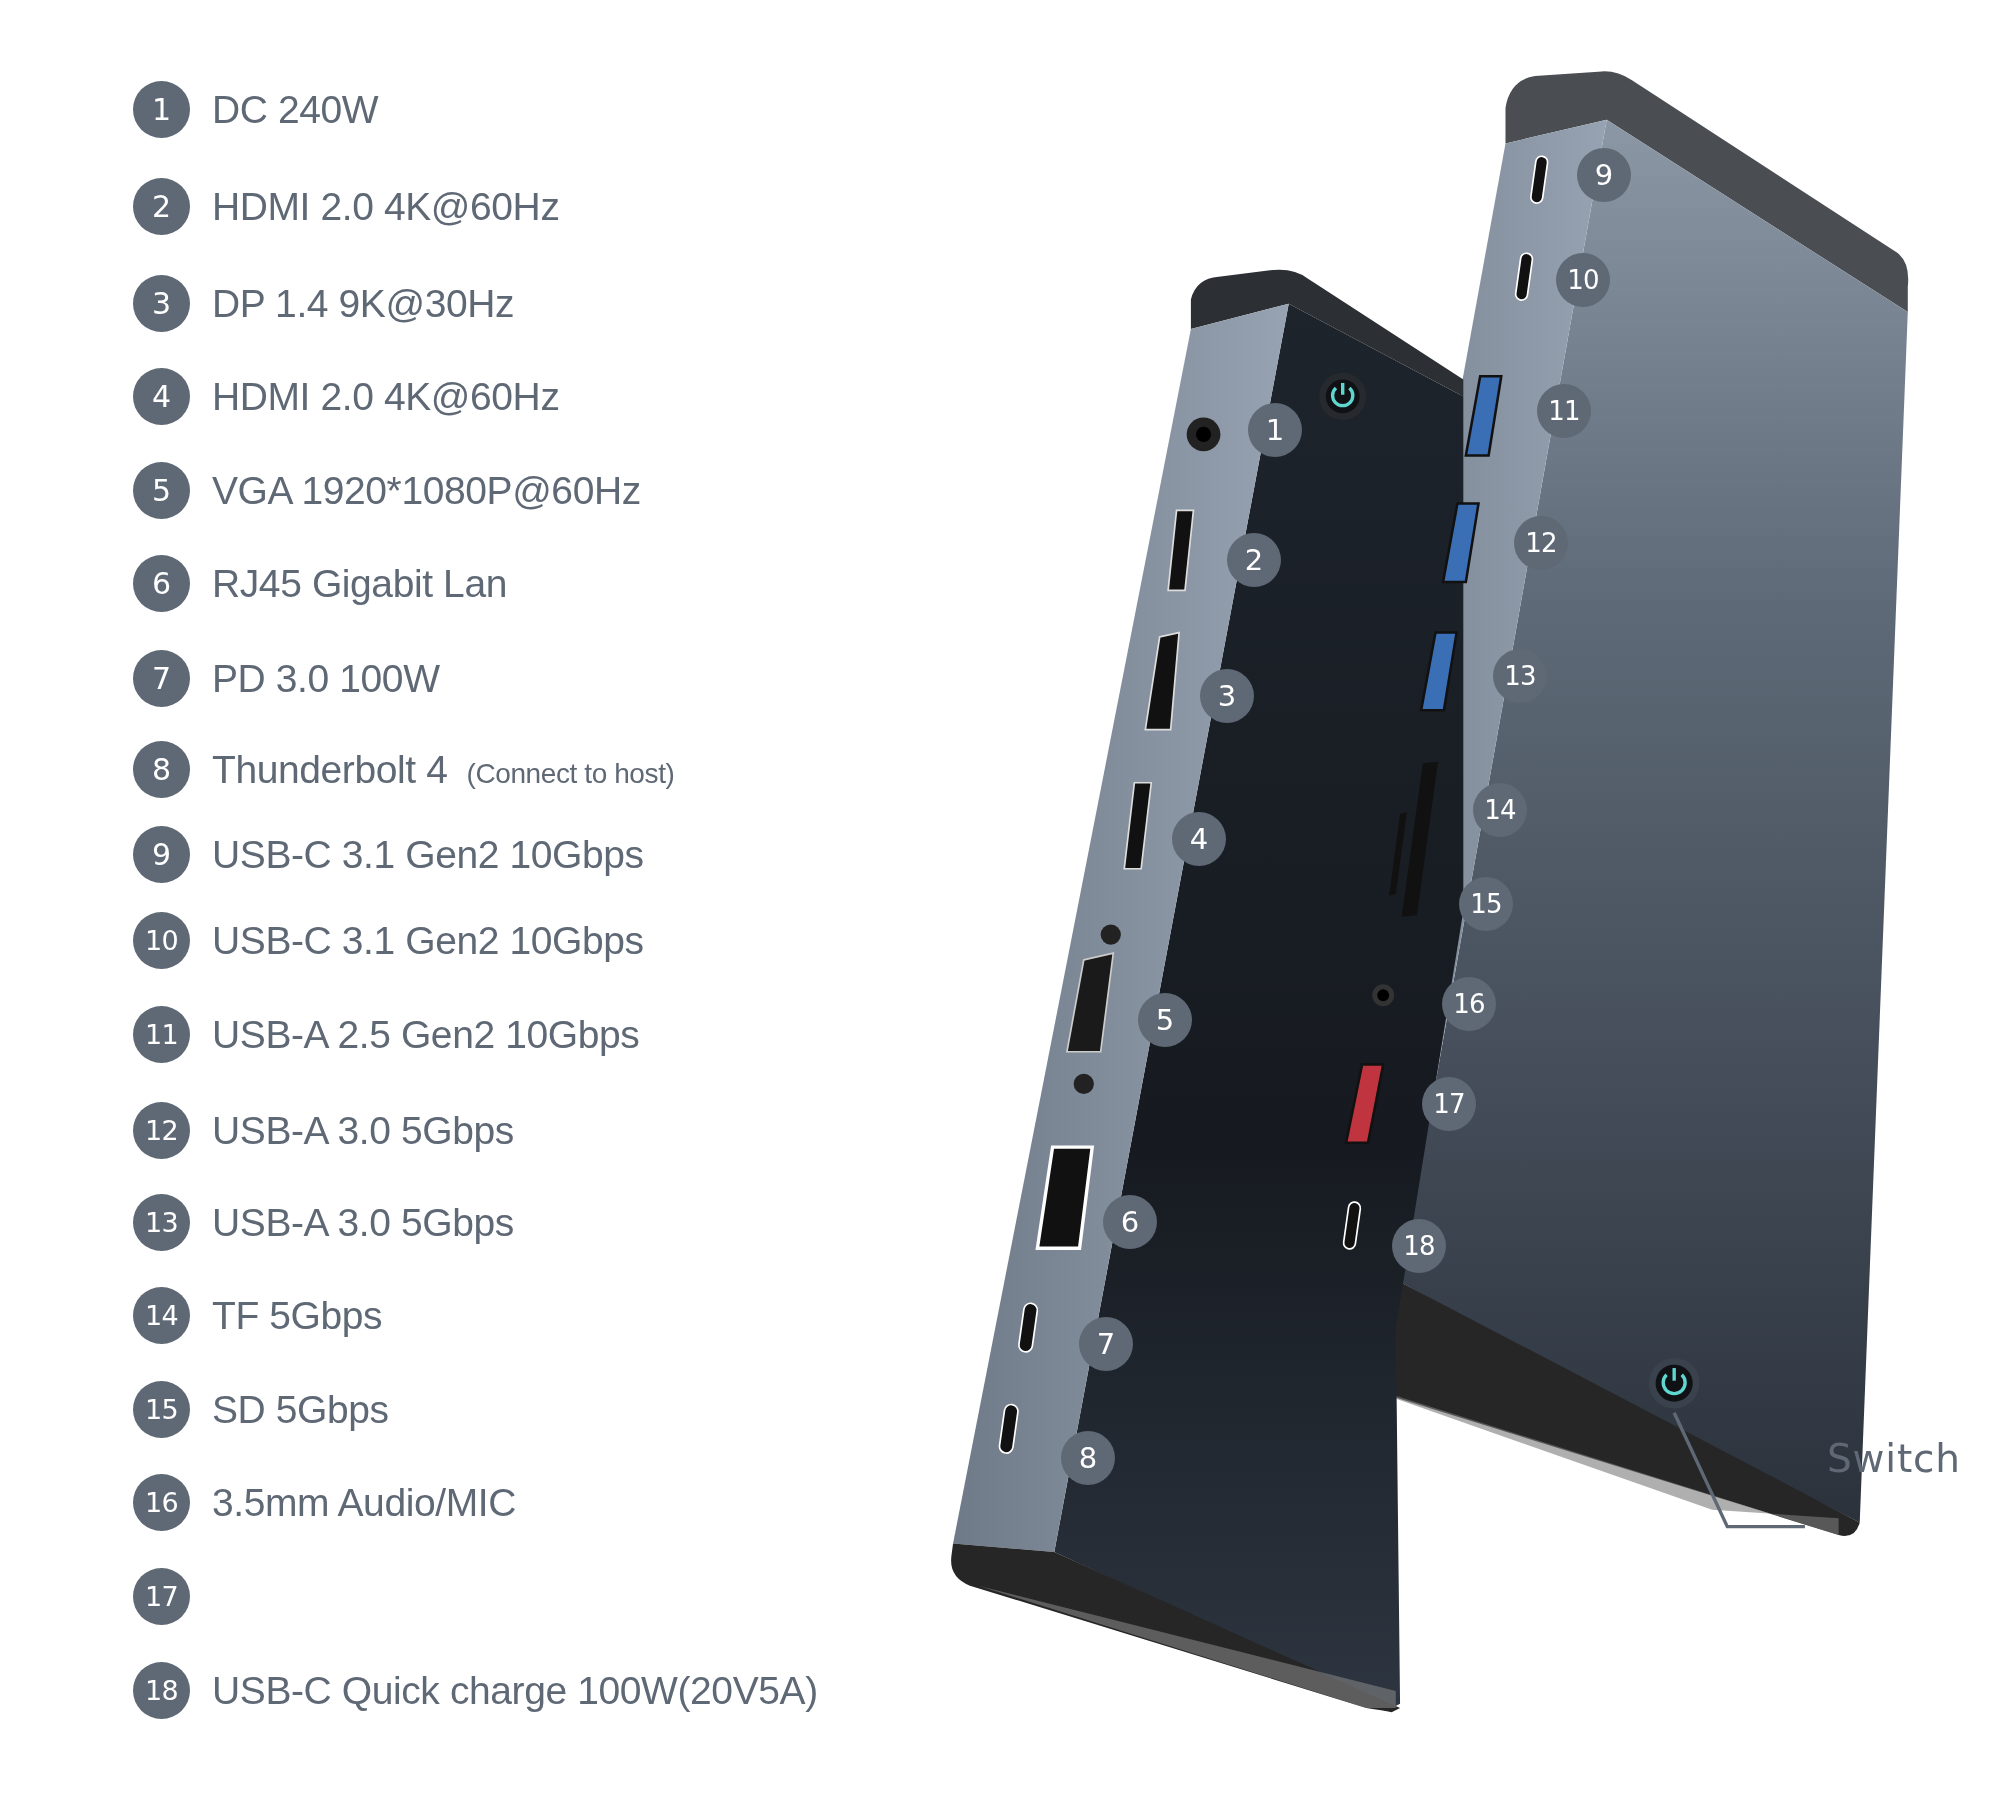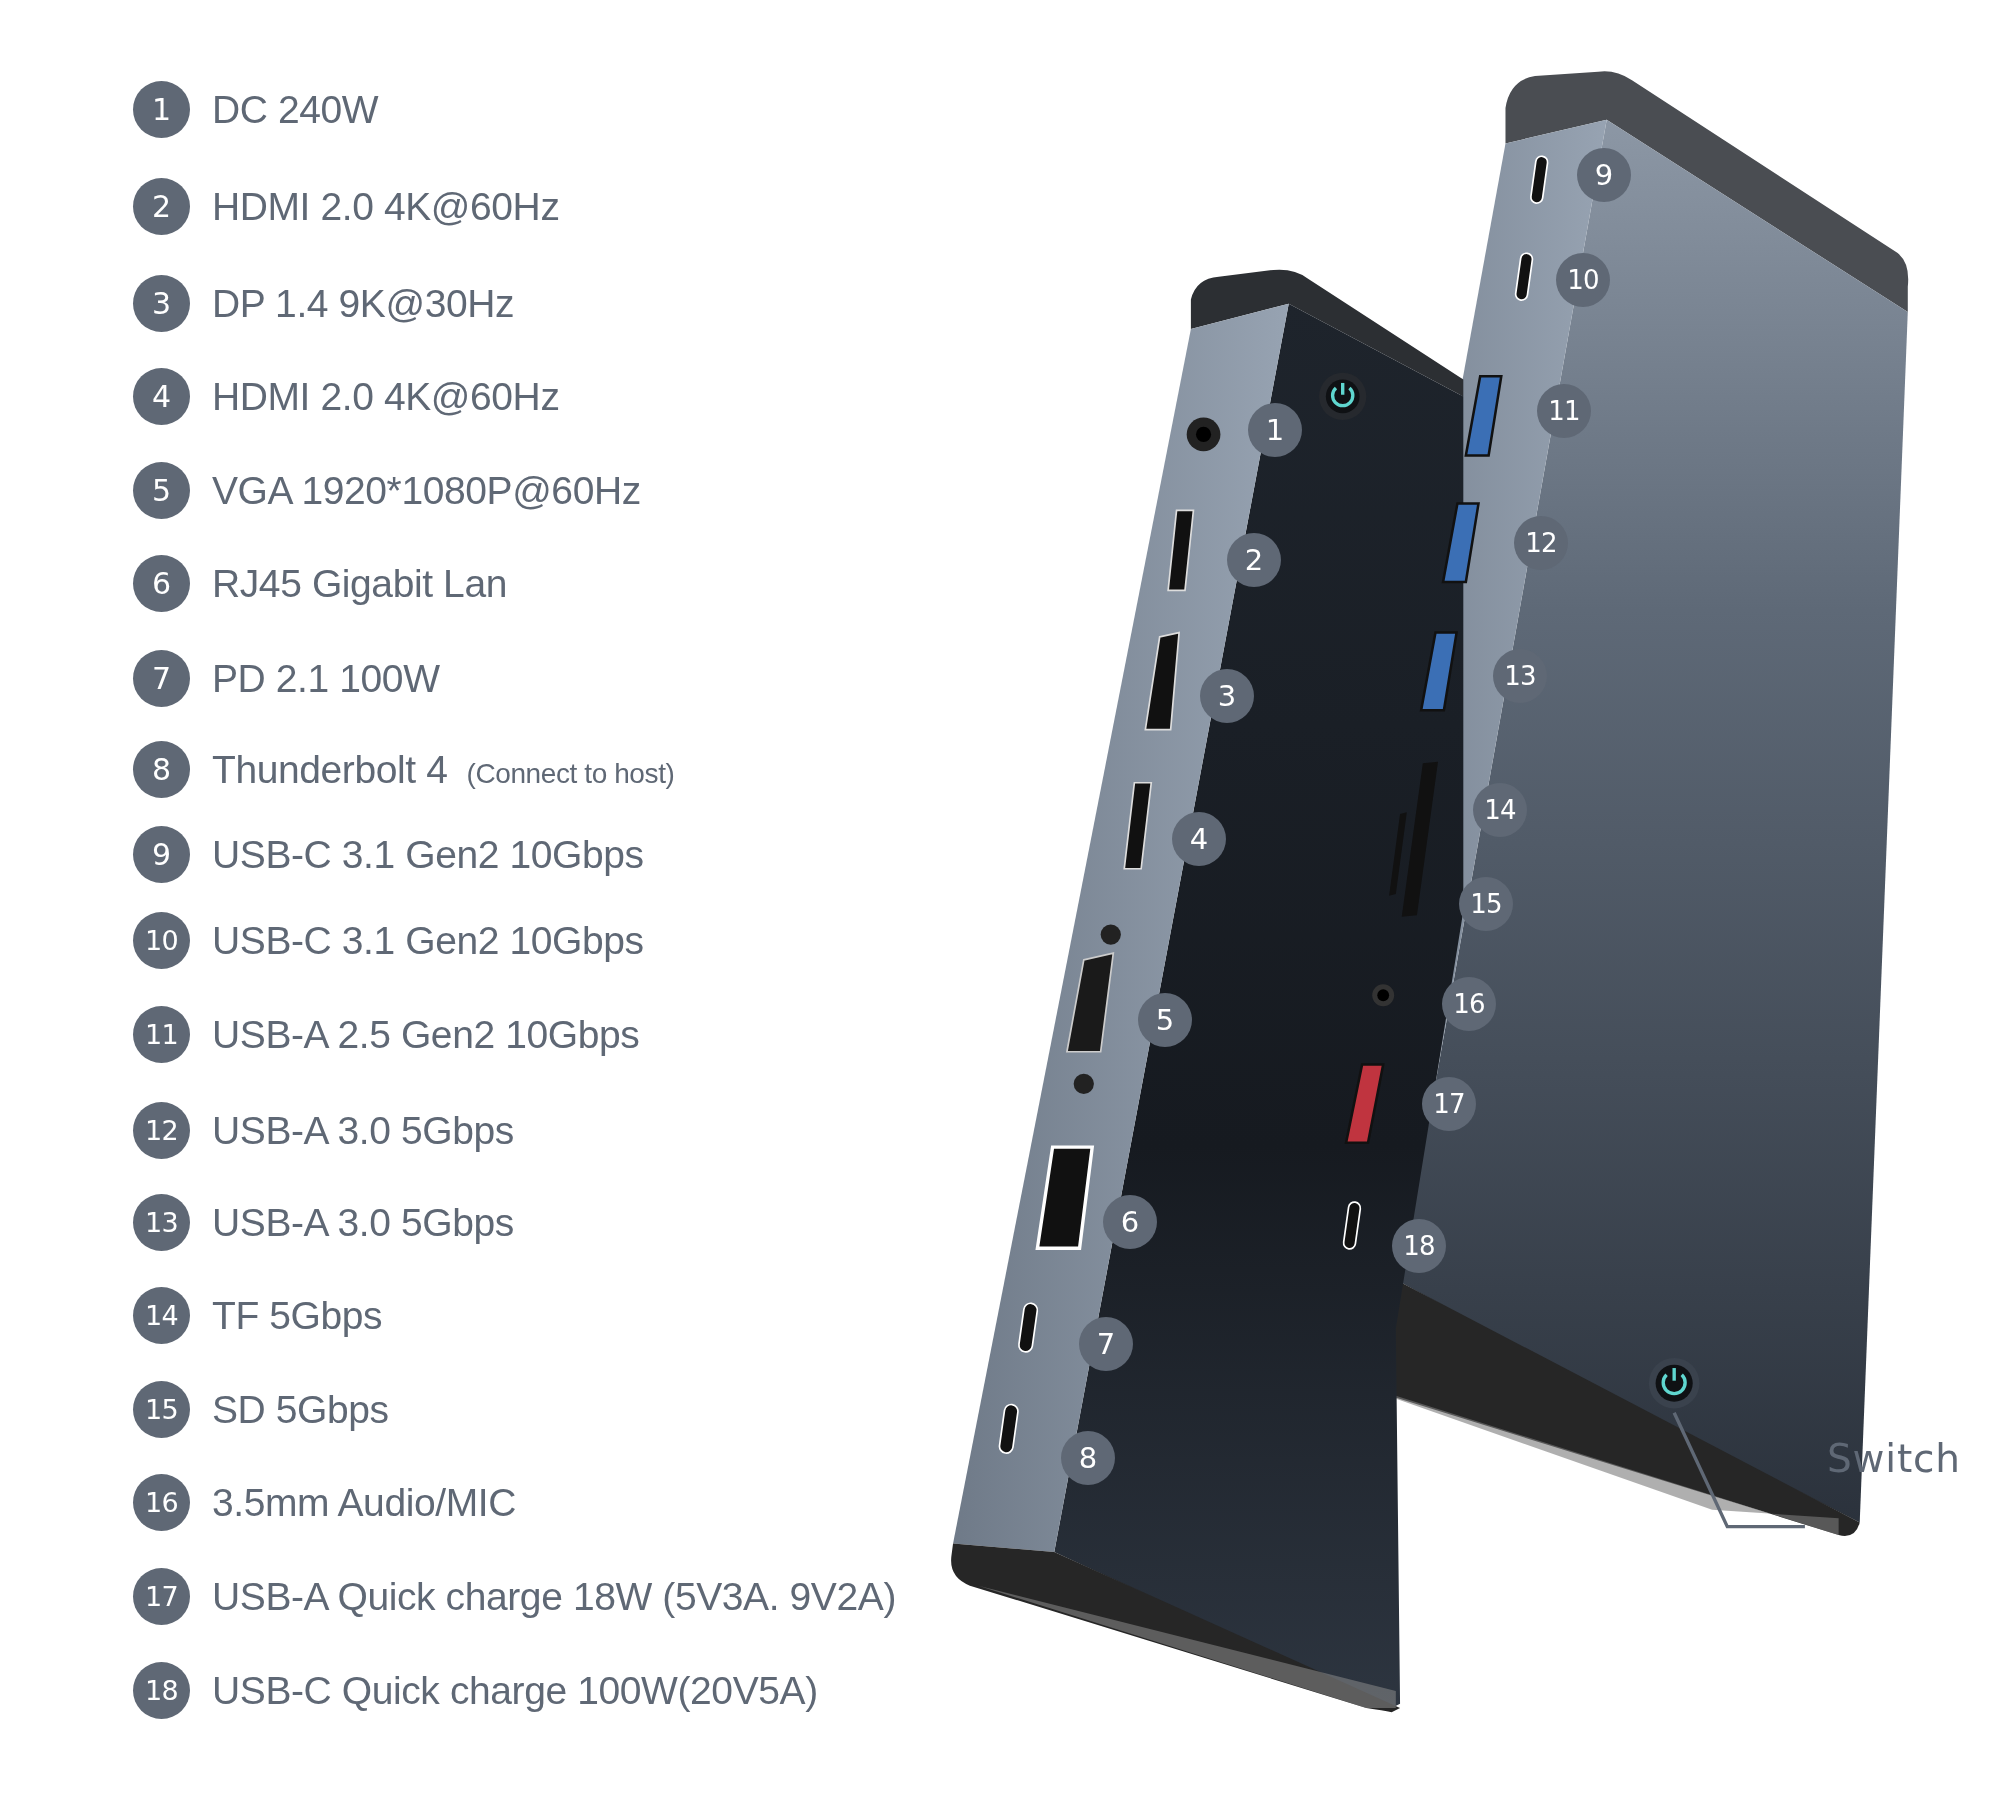--- a/index.html
+++ b/index.html
@@ -45,21 +45,21 @@
   <div class="spec-item" style="top:461px">
     <div class="badge">5</div>
     <div class="spec-text">VGA 1920*1080P@60Hz</div>
   </div>
   <div class="spec-item" style="top:554px">
     <div class="badge">6</div>
     <div class="spec-text">RJ45 Gigabit Lan</div>
   </div>
   <div class="spec-item" style="top:649px">
     <div class="badge">7</div>
-    <div class="spec-text">PD 2.1 100W</div>
+    <div class="spec-text">PD 3.0 100W</div>
   </div>
   <div class="spec-item" style="top:740px">
     <div class="badge">8</div>
     <div class="spec-text">
       <span>Thunderbolt 4</span><span class="spec-sub">(Connect to host)</span>
     </div>
   </div>
   <div class="spec-item" style="top:825px">
     <div class="badge">9</div>
     <div class="spec-text">USB-C 3.1 Gen2 10Gbps</div>
@@ -87,21 +87,20 @@
   <div class="spec-item" style="top:1380px">
     <div class="badge two">15</div>
     <div class="spec-text">SD 5Gbps</div>
   </div>
   <div class="spec-item" style="top:1473px">
     <div class="badge two">16</div>
     <div class="spec-text">3.5mm Audio/MIC</div>
   </div>
   <div class="spec-item" style="top:1567px">
     <div class="badge two">17</div>
-    <div class="spec-text">USB-A Quick charge 18W (5V3A. 9V2A)</div>
   </div>
   <div class="spec-item" style="top:1661px">
     <div class="badge two">18</div>
     <div class="spec-text">USB-C Quick charge 100W(20V5A)</div>
   </div>
 </div>
 
 <div class="device">
   <svg width="2009" height="1821" viewBox="0 0 2382 2159" xmlns="http://www.w3.org/2000/svg">
     <defs>

